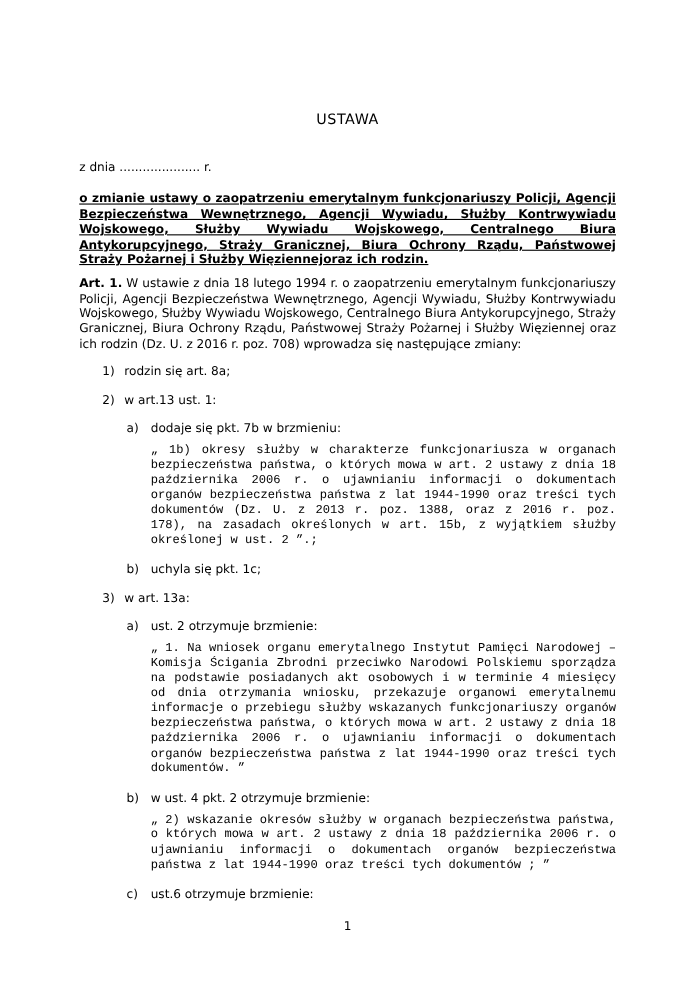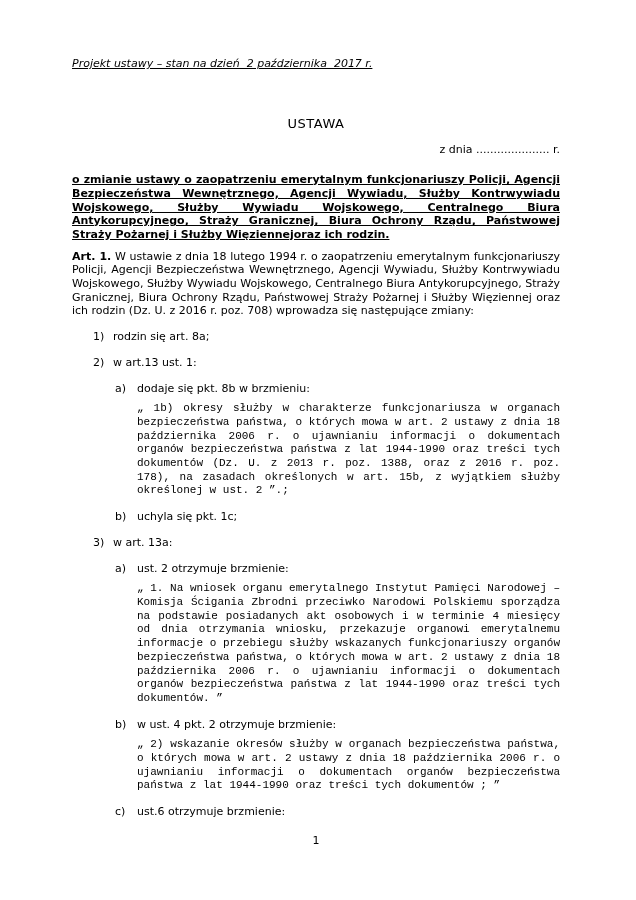--- a/index.html
+++ b/index.html
@@ -23,22 +23,22 @@
     white-space: pre-wrap;
   }
   .doc-title {
     text-align: center;
     font-weight: normal;
     font-size: 13px;
     margin-top: 46px;
     letter-spacing: 0.5px;
   }
   .date-line {
-    text-align: right;
-    margin-top: 13px;
+    text-align: left;
+    margin-top: 28px;
   }
   .subject {
     font-weight: bold;
     text-align: justify;
     margin: 16px 0 0 0;
     text-decoration: underline;
   }
   .article {
     text-align: justify;
     margin: 8px 0 0 0;
@@ -59,21 +59,20 @@
   .page-number {
     text-align: center;
     margin-top: 15px;
   }
 </style>
 </head>
 <body>
 
 <div class="page">
 
-  <div class="header-note">Projekt ustawy – stan na dzień  2 października  2017 r.</div>
 
   <div class="doc-title">USTAWA</div>
 
   <div class="date-line">z dnia ..................... r.</div>
 
   <p class="subject">o zmianie ustawy o zaopatrzeniu emerytalnym funkcjonariuszy Policji, Agencji Bezpieczeństwa Wewnętrznego, Agencji Wywiadu, Służby Kontrwywiadu Wojskowego, Służby Wywiadu Wojskowego, Centralnego Biura Antykorupcyjnego, Straży Granicznej, Biura Ochrony Rządu, Państwowej Straży Pożarnej i Służby Więziennejoraz ich rodzin.</p>
 
   <p class="article"><b>Art. 1.</b><span> W ustawie z dnia 18 lutego 1994 r. o zaopatrzeniu emerytalnym funkcjonariuszy Policji, Agencji Bezpieczeństwa Wewnętrznego, Agencji Wywiadu, Służby Kontrwywiadu Wojskowego, Służby Wywiadu Wojskowego, Centralnego Biura Antykorupcyjnego, Straży Granicznej, Biura Ochrony Rządu, Państwowej Straży Pożarnej i Służby Więziennej oraz ich rodzin (Dz. U. z 2016 r. poz. 708) wprowadza się następujące zmiany:</span></p>
 
   <div class="amendments">
@@ -83,21 +82,21 @@
           <div class="item-text">rodzin się art. 8a;</div>
         </div>
       </div>
       <div class="num-item">
         <div class="num-marker">2)</div>
         <div class="num-body">
           <div class="item-text">w art.13 ust. 1:</div>
           <div class="letter-item">
             <div class="letter-marker">a)</div>
             <div class="letter-body">
-              <div class="sub-text">dodaje się pkt. 8b w brzmieniu:</div>
+              <div class="sub-text">dodaje się pkt. 7b w brzmieniu:</div>
               <div class="quote">„ 1b) okresy służby w charakterze funkcjonariusza w organach bezpieczeństwa państwa, o których mowa w art. 2 ustawy z dnia 18 października 2006 r. o ujawnianiu informacji o dokumentach organów bezpieczeństwa państwa z lat 1944-1990 oraz treści tych dokumentów (Dz. U. z 2013 r. poz. 1388, oraz z 2016 r. poz. 178), na zasadach określonych w art. 15b, z wyjątkiem służby określonej w ust. 2 ”.;</div>
             </div>
           </div>
           <div class="letter-item">
             <div class="letter-marker">b)</div>
             <div class="letter-body">
               <div class="sub-text">uchyla się pkt. 1c;</div>
             </div>
           </div>
         </div>

